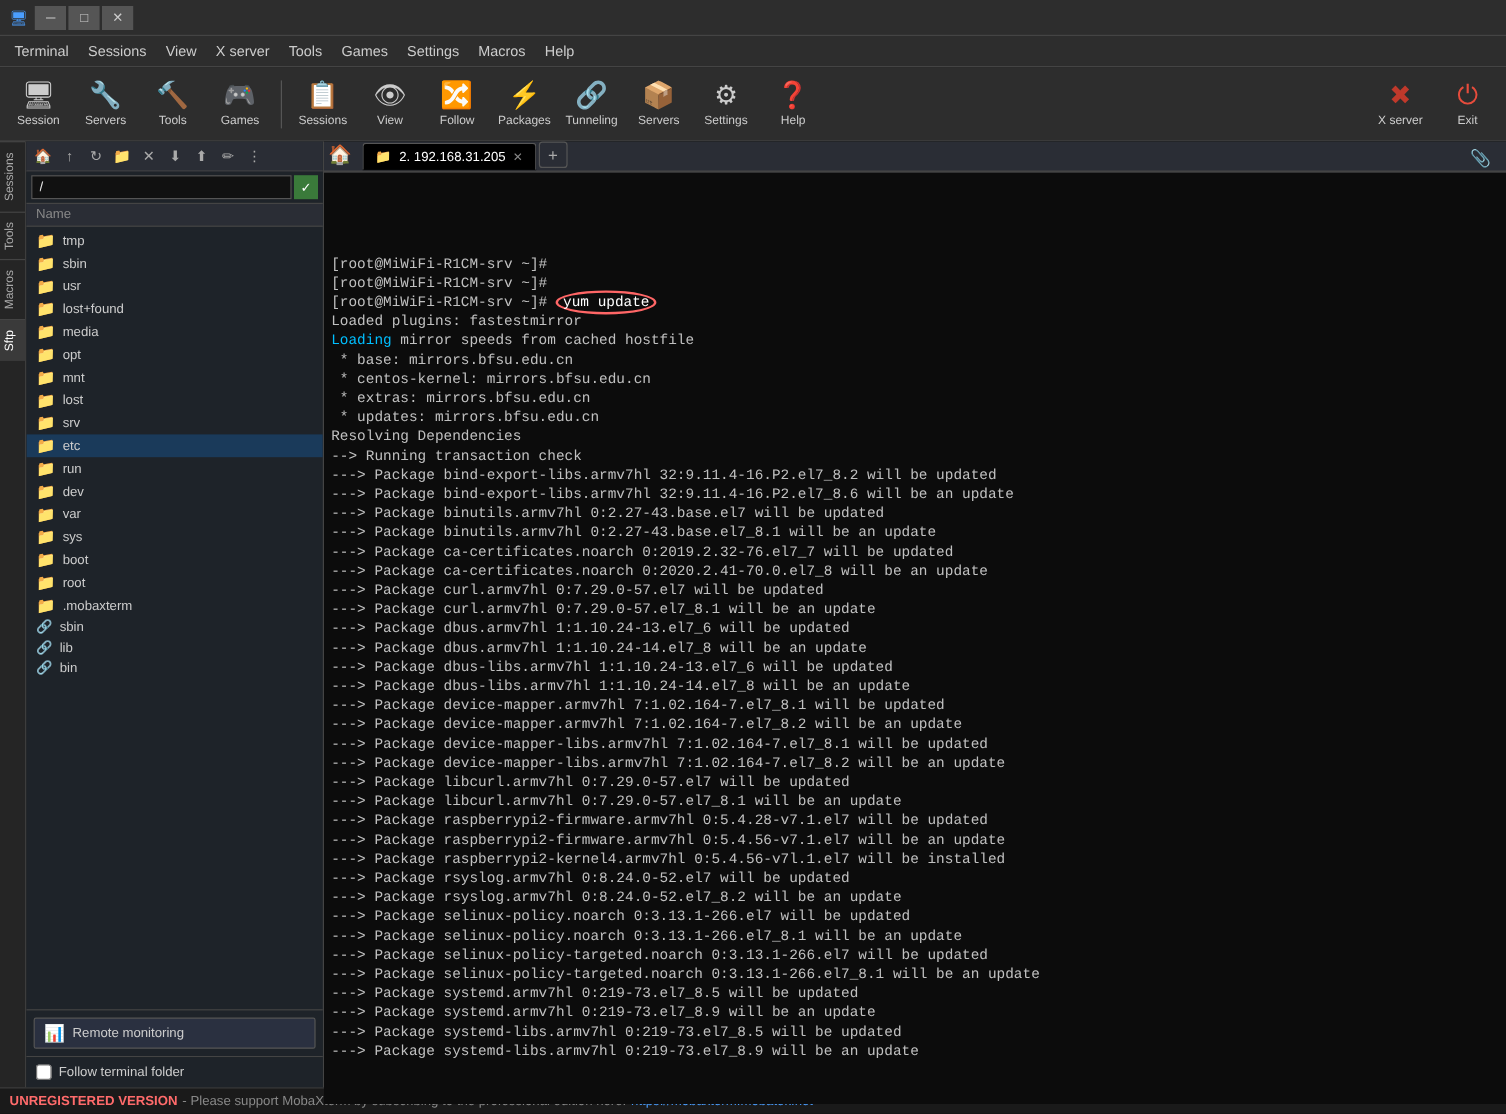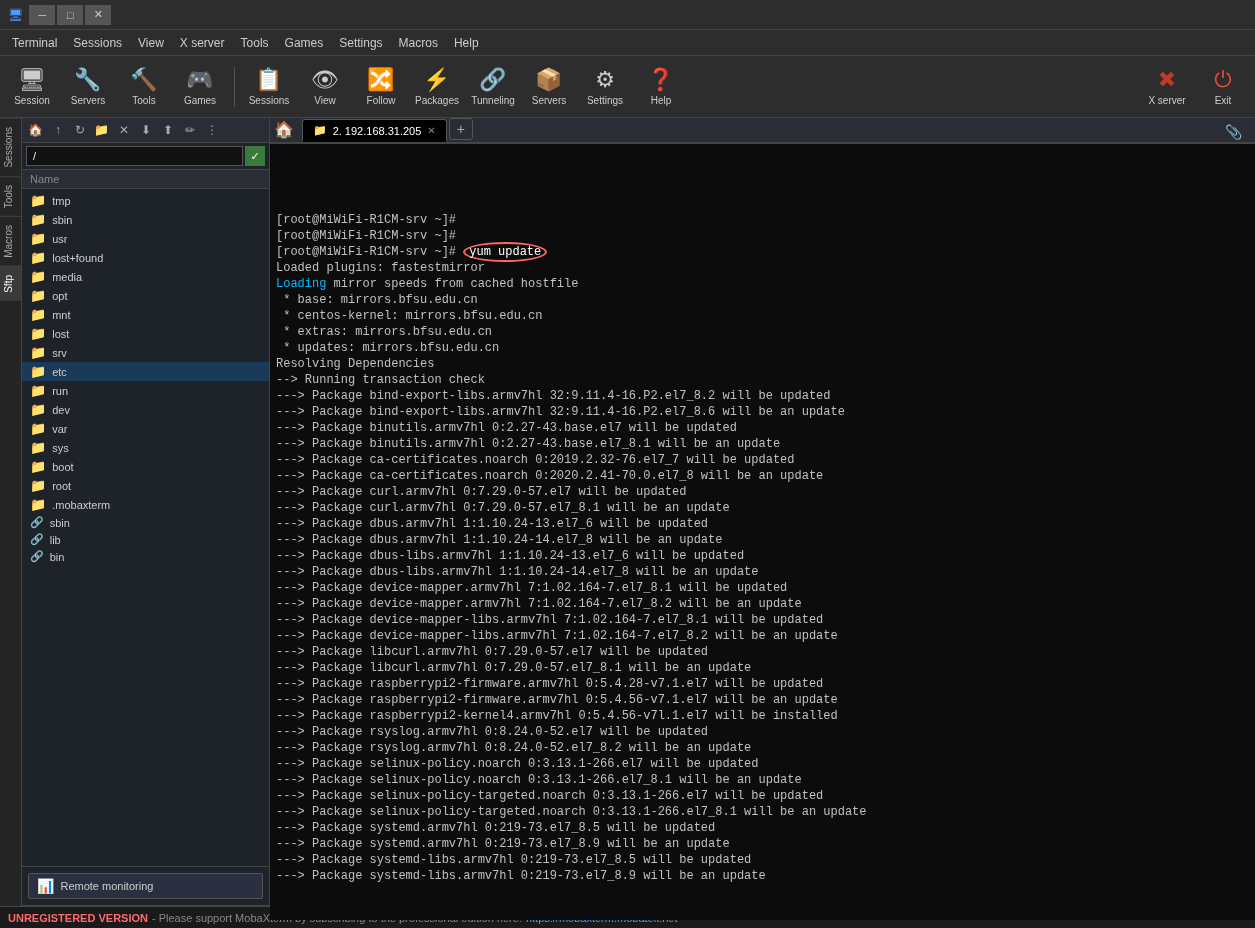--- a/index.html
+++ b/index.html
@@ -433,20 +433,24 @@
       </div>
     </div>
 
     <div class="remote-monitor">
       <button class="rm-btn">
         <span class="rm-icon">📊</span>
         <span>Remote monitoring</span>
       </button>
     </div>
 
+    <div class="follow-folder">
+      <input type="checkbox" id="follow-cb" style="">
+      <label for="follow-cb">Follow terminal folder</label>
+    </div>
   </div>
 
   <div class="terminal-area">
 
     <div class="tab-bar">
       <div style="display:flex;align-items:center;margin-right:6px;color:#aaa;font-size:16px;padding-bottom:3px;">
         <span>🏠</span>
       </div>
       <div class="term-tab active">
         <span class="tab-icon">📁</span>

